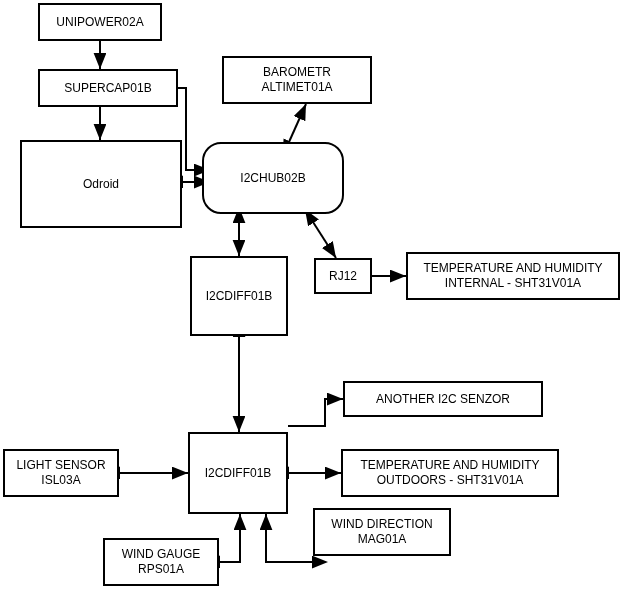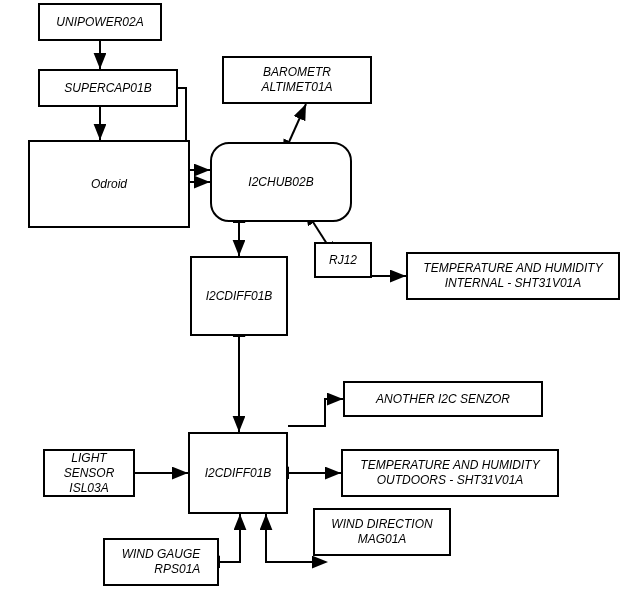--- a/index.html
+++ b/index.html
@@ -25,21 +25,20 @@
     display: flex;
     align-items: center;
     justify-content: center;
     text-align: center;
     color: #000000;
     font-size: 12px;
     line-height: 15px;
     padding: 2px 4px;
     z-index: 2;
     white-space: pre-line;
-    font-style: italic;
   }
   .edge-layer {
     position: absolute;
     left: 0;
     top: 0;
     width: 625px;
     height: 594px;
     z-index: 1;
   }
 </style>
@@ -69,32 +68,32 @@
         <path d="M 288 426 L 325 426 L 325 399 L 343 399" fill="none" stroke="#000000" stroke-width="2" marker-end="url(#arrow-end)"></path>
         <path d="M 119 473 L 188 473" fill="none" stroke="#000000" stroke-width="2" marker-end="url(#arrow-end)" marker-start="url(#arrow-start)"></path>
         <path d="M 288 473 L 341 473" fill="none" stroke="#000000" stroke-width="2" marker-end="url(#arrow-end)" marker-start="url(#arrow-start)"></path>
         <path d="M 219 562 L 240 562 L 240 514" fill="none" stroke="#000000" stroke-width="2" marker-end="url(#arrow-end)" marker-start="url(#arrow-start)"></path>
         <path d="M 313 562 L 266 562 L 266 514" fill="none" stroke="#000000" stroke-width="2" marker-end="url(#arrow-end)" marker-start="url(#arrow-start)"></path>
       </g>
   </svg>
   <div id="node-group">
       <div class="node" style="left: 38px; top: 3px; width: 124px; height: 38px;">UNIPOWER02A</div>
       <div class="node" style="left: 38px; top: 69px; width: 140px; height: 38px;">SUPERCAP01B</div>
-      <div class="node" style="left: 20px; top: 140px; width: 162px; height: 88px; margin-left: 8px;">Odroid</div>
+      <div class="node" style="left: 20px; top: 140px; width: 162px; height: 88px;">Odroid</div>
       <div class="node" style="left: 222px; top: 56px; width: 150px; height: 48px;">BAROMETR
 ALTIMET01A</div>
-      <div class="node" style="left: 210px; top: 142px; width: 142px; height: 80px; border-radius: 19px;">I2CHUB02B</div>
+      <div class="node" style="left: 202px; top: 142px; width: 142px; height: 72px; border-radius: 19px;">I2CHUB02B</div>
       <div class="node" style="left: 190px; top: 256px; width: 98px; height: 80px;">I2CDIFF01B</div>
-      <div class="node" style="left: 314px; top: 242px; width: 58px; height: 36px;">RJ12</div>
+      <div class="node" style="left: 314px; top: 258px; width: 58px; height: 36px;">RJ12</div>
       <div class="node" style="left: 406px; top: 252px; width: 214px; height: 48px;">TEMPERATURE AND HUMIDITY
 INTERNAL - SHT31V01A</div>
       <div class="node" style="left: 343px; top: 381px; width: 200px; height: 36px;">ANOTHER I2C SENZOR</div>
       <div class="node" style="left: 188px; top: 432px; width: 100px; height: 82px;">I2CDIFF01B</div>
-      <div class="node" style="left: 3px; top: 449px; width: 92px; height: 48px; margin-left: 40px;">LIGHT SENSOR
+      <div class="node" style="left: 3px; top: 449px; width: 116px; height: 48px;">LIGHT SENSOR
 ISL03A</div>
       <div class="node" style="left: 341px; top: 449px; width: 218px; height: 48px;">TEMPERATURE AND HUMIDITY
 OUTDOORS - SHT31V01A</div>
-      <div class="node" style="left: 103px; top: 538px; width: 116px; height: 48px; text-align: right;">WIND GAUGE
+      <div class="node" style="left: 103px; top: 538px; width: 116px; height: 48px;">WIND GAUGE
 RPS01A</div>
       <div class="node" style="left: 313px; top: 508px; width: 138px; height: 48px;">WIND DIRECTION
 MAG01A</div>
     </div>
 </div>
 
 </body></html>

